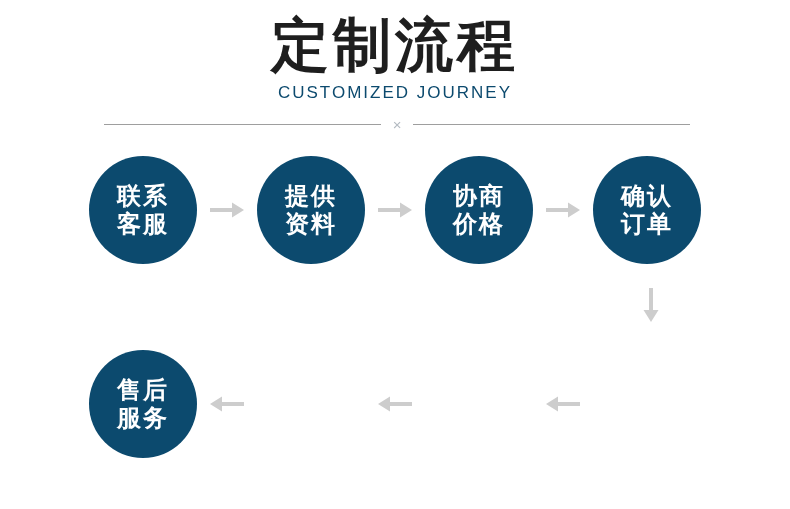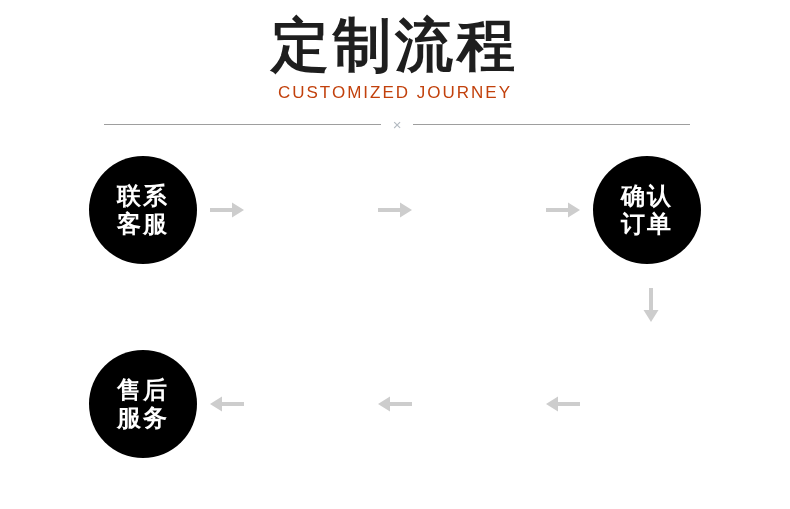--- a/index.html
+++ b/index.html
@@ -24,21 +24,21 @@
     font-weight: 900;
     letter-spacing: 4px;
     color: #1e1e1e;
   }
   .subtitle {
     margin-top: 8px;
     text-align: center;
     font-size: 17px;
     line-height: 18px;
     letter-spacing: 2px;
-    color: #c2410c;
+    color: #0c4a6e;
   }
   .divider {
     position: absolute;
     left: 104px;
     top: 104px;
     width: 586px;
     height: 16px;
     display: flex;
     align-items: center;
   }
@@ -53,21 +53,21 @@
     line-height: 15px;
     color: #b3bac1;
   }
 
   
   .circle {
     position: absolute;
     width: 108px;
     height: 108px;
     border-radius: 50%;
-    background: #000000;
+    background: #0c4a6e;
     color: #ffffff;
     display: flex;
     flex-direction: column;
     align-items: center;
     justify-content: center;
     text-align: center;
   }
   .circle span {
     display: block;
     font-size: 24px;
@@ -108,20 +108,28 @@
   <div class="divider">
     <span class="seg"></span>
     <span class="xmark">×</span>
     <span class="seg"></span>
   </div>
 
   <div class="circle row-top col-0">
     <span>联系</span>
     <span>客服</span>
   </div>
+  <div class="circle row-top col-1">
+    <span>提供</span>
+    <span>资料</span>
+  </div>
+  <div class="circle row-top col-2">
+    <span>协商</span>
+    <span>价格</span>
+  </div>
   <div class="circle row-top col-3">
     <span>确认</span>
     <span>订单</span>
   </div>
 
   <div class="circle row-bottom col-0">
     <span>售后</span>
     <span>服务</span>
   </div>
 

